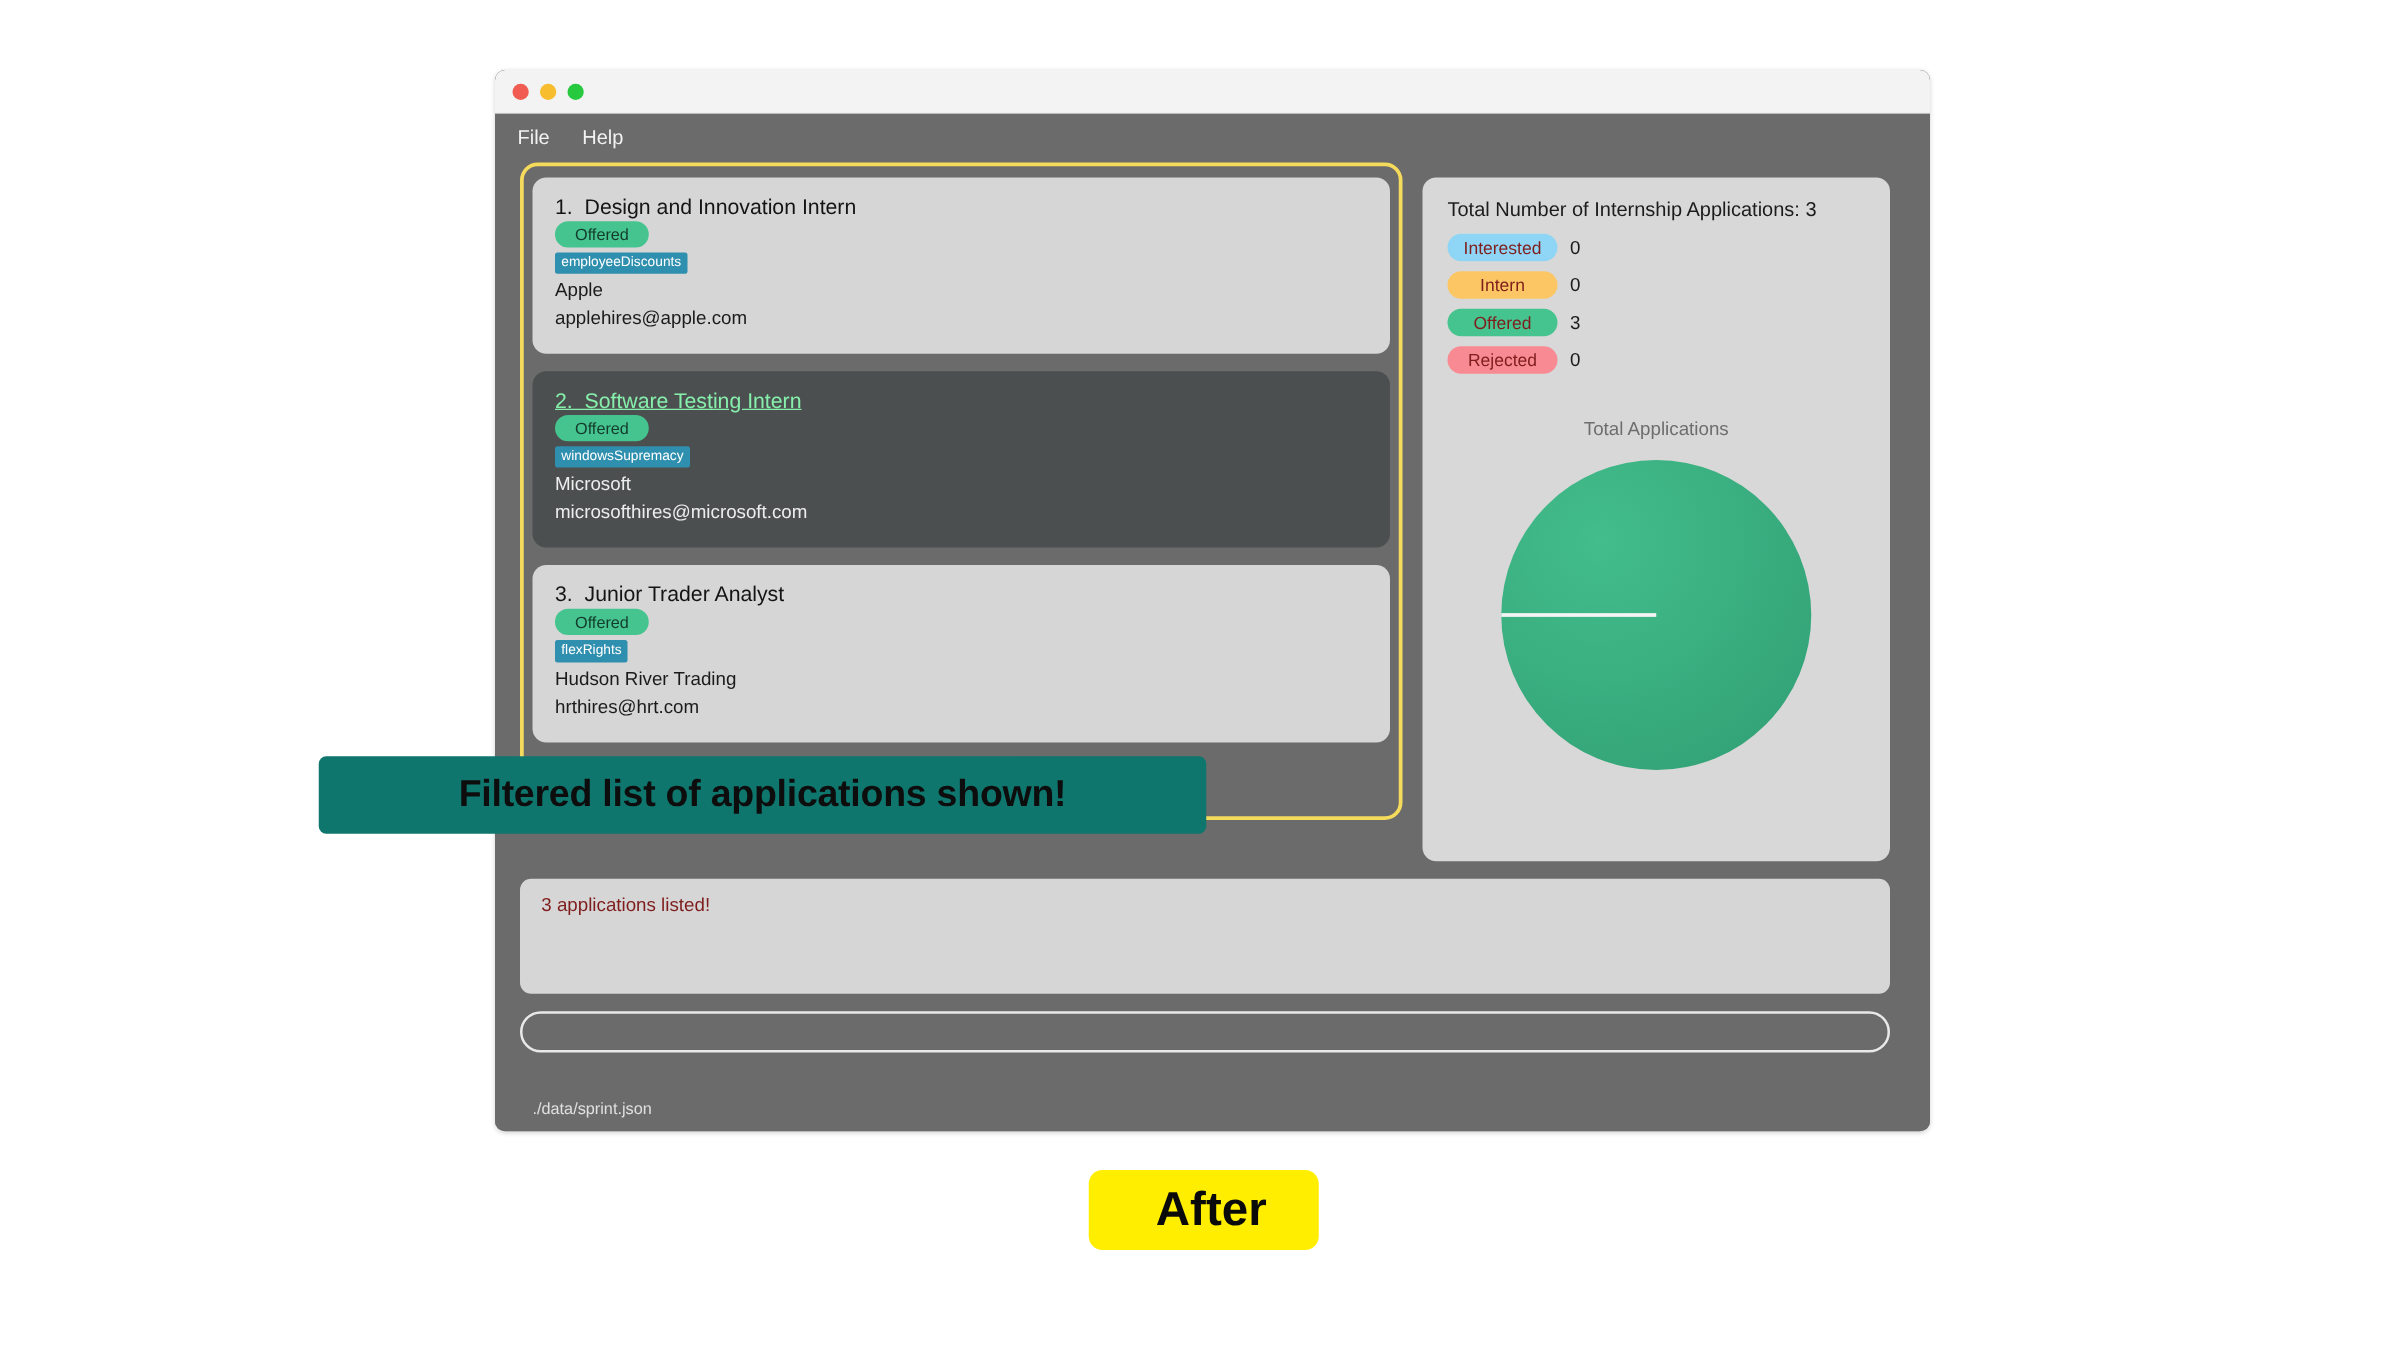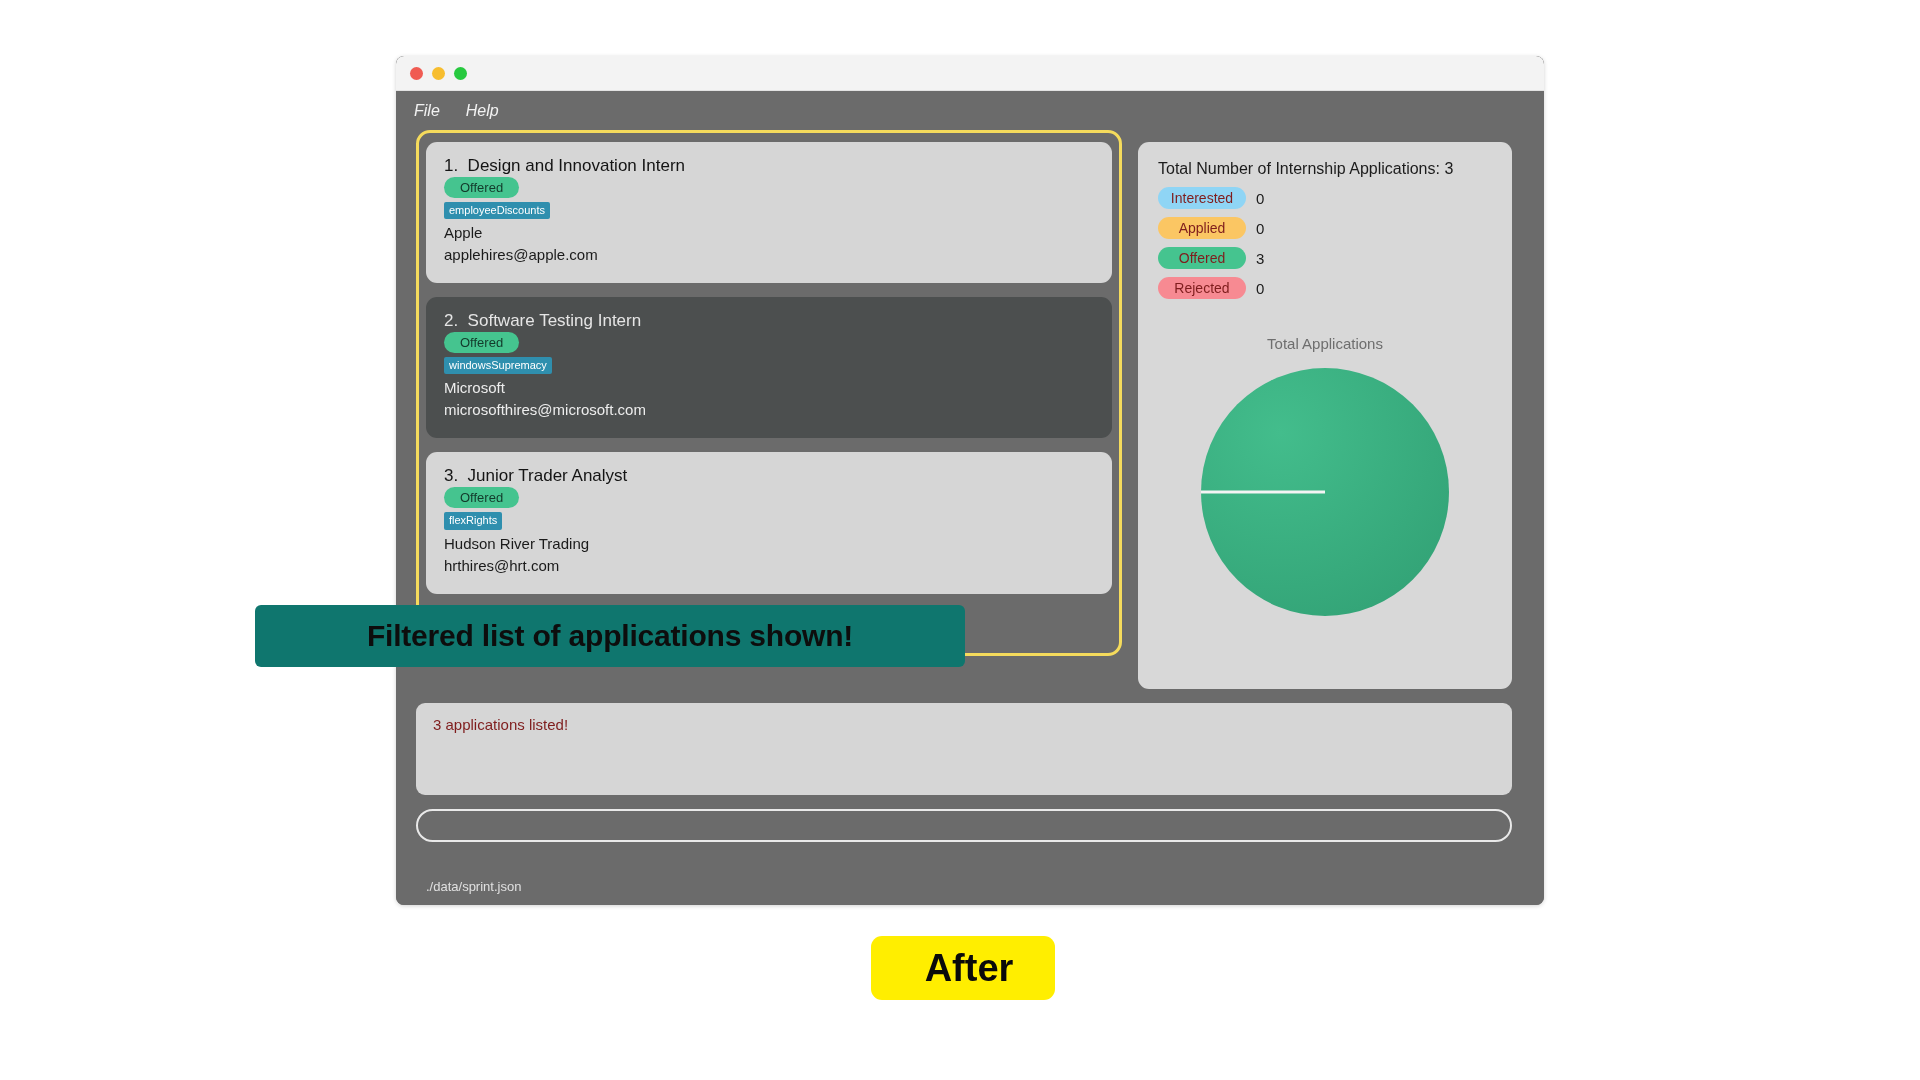--- a/index.html
+++ b/index.html
@@ -93,21 +93,20 @@
   }
 
   
   .menubar {
     height: 39px;
     background: #6b6b6b;
     display: flex;
     align-items: center;
     padding-left: 18px;
     gap: 26px;
-    font-style: italic;
   }
   .menu-item {
     font-size: 16px;
     color: #f2f2f2;
   }
 
   
   .body-area {
     position: relative;
     height: calc(100% - 74px);
@@ -153,21 +152,21 @@
     display: flex;
     align-items: flex-start;
     justify-content: flex-end;
     flex-direction: column;
   }
   .card-title {
     font-size: 17px;
     color: #141414;
     white-space: pre;
   }
-  .app-card.selected .card-title { color: #e5e5e5; }
+  .app-card.selected .card-title { color: #86efac; text-decoration: underline; }
 
   .status-badge {
     font-size: 13px;
     color: #133a2b;
     background: #45c48f;
     border-radius: 11px;
     padding: 3px 16px;
     white-space: nowrap;
     flex: 0 0 auto;
     margin-top: 1px;
@@ -404,21 +403,21 @@
       </div>
 
       <div class="stats-panel">
         <div class="stats-title">Total Number of Internship Applications: 3</div>
 
         <div class="stat-row">
           <span class="stat-chip chip-interested">Interested</span>
           <span class="stat-count">0</span>
         </div>
         <div class="stat-row">
-          <span class="stat-chip chip-applied">Applied</span>
+          <span class="stat-chip chip-applied">Intern</span>
           <span class="stat-count">0</span>
         </div>
         <div class="stat-row">
           <span class="stat-chip chip-offered">Offered</span>
           <span class="stat-count">3</span>
         </div>
         <div class="stat-row">
           <span class="stat-chip chip-rejected">Rejected</span>
           <span class="stat-count">0</span>
         </div>

